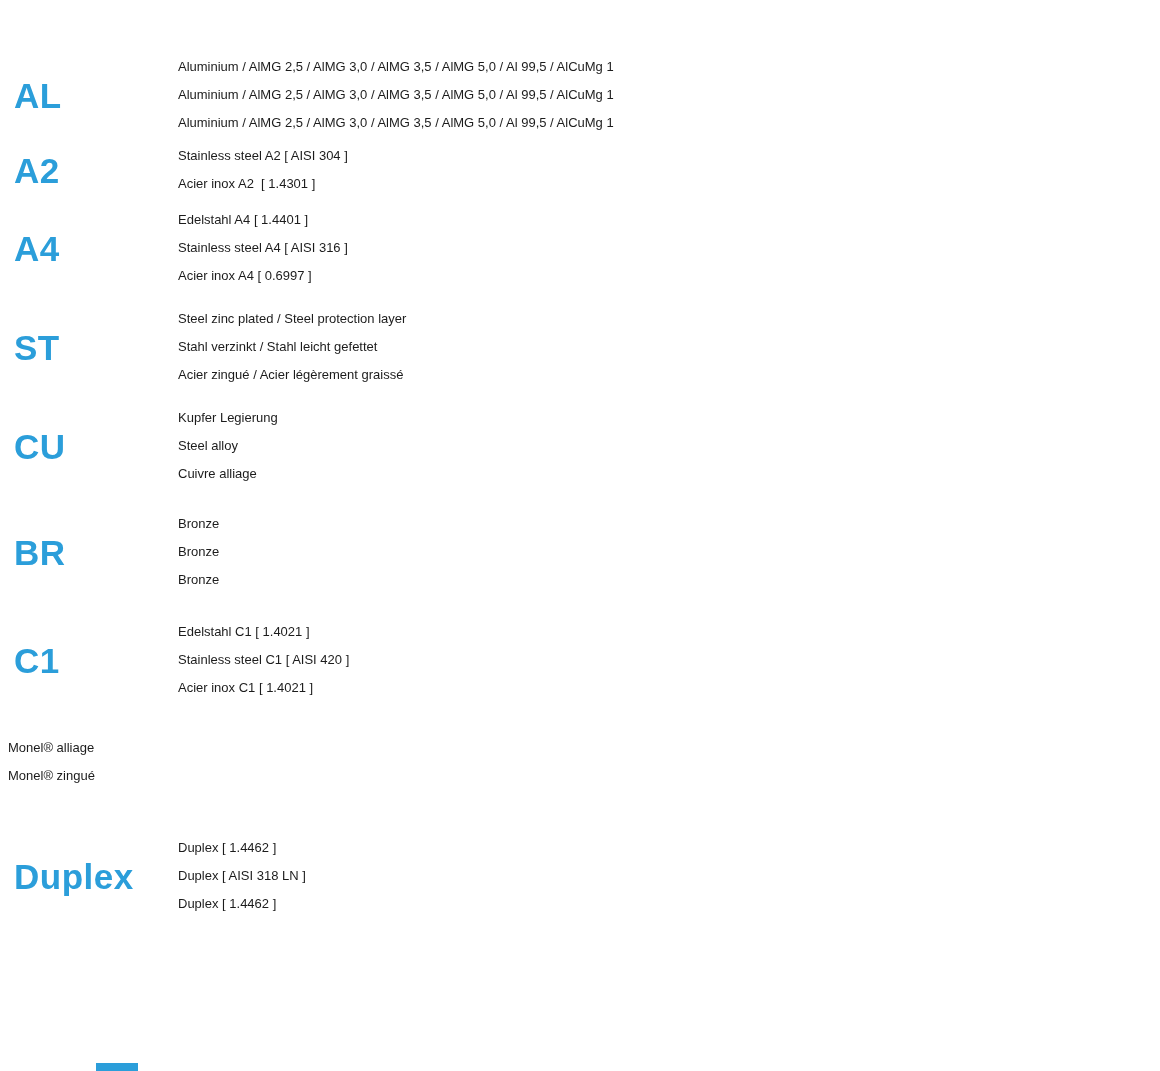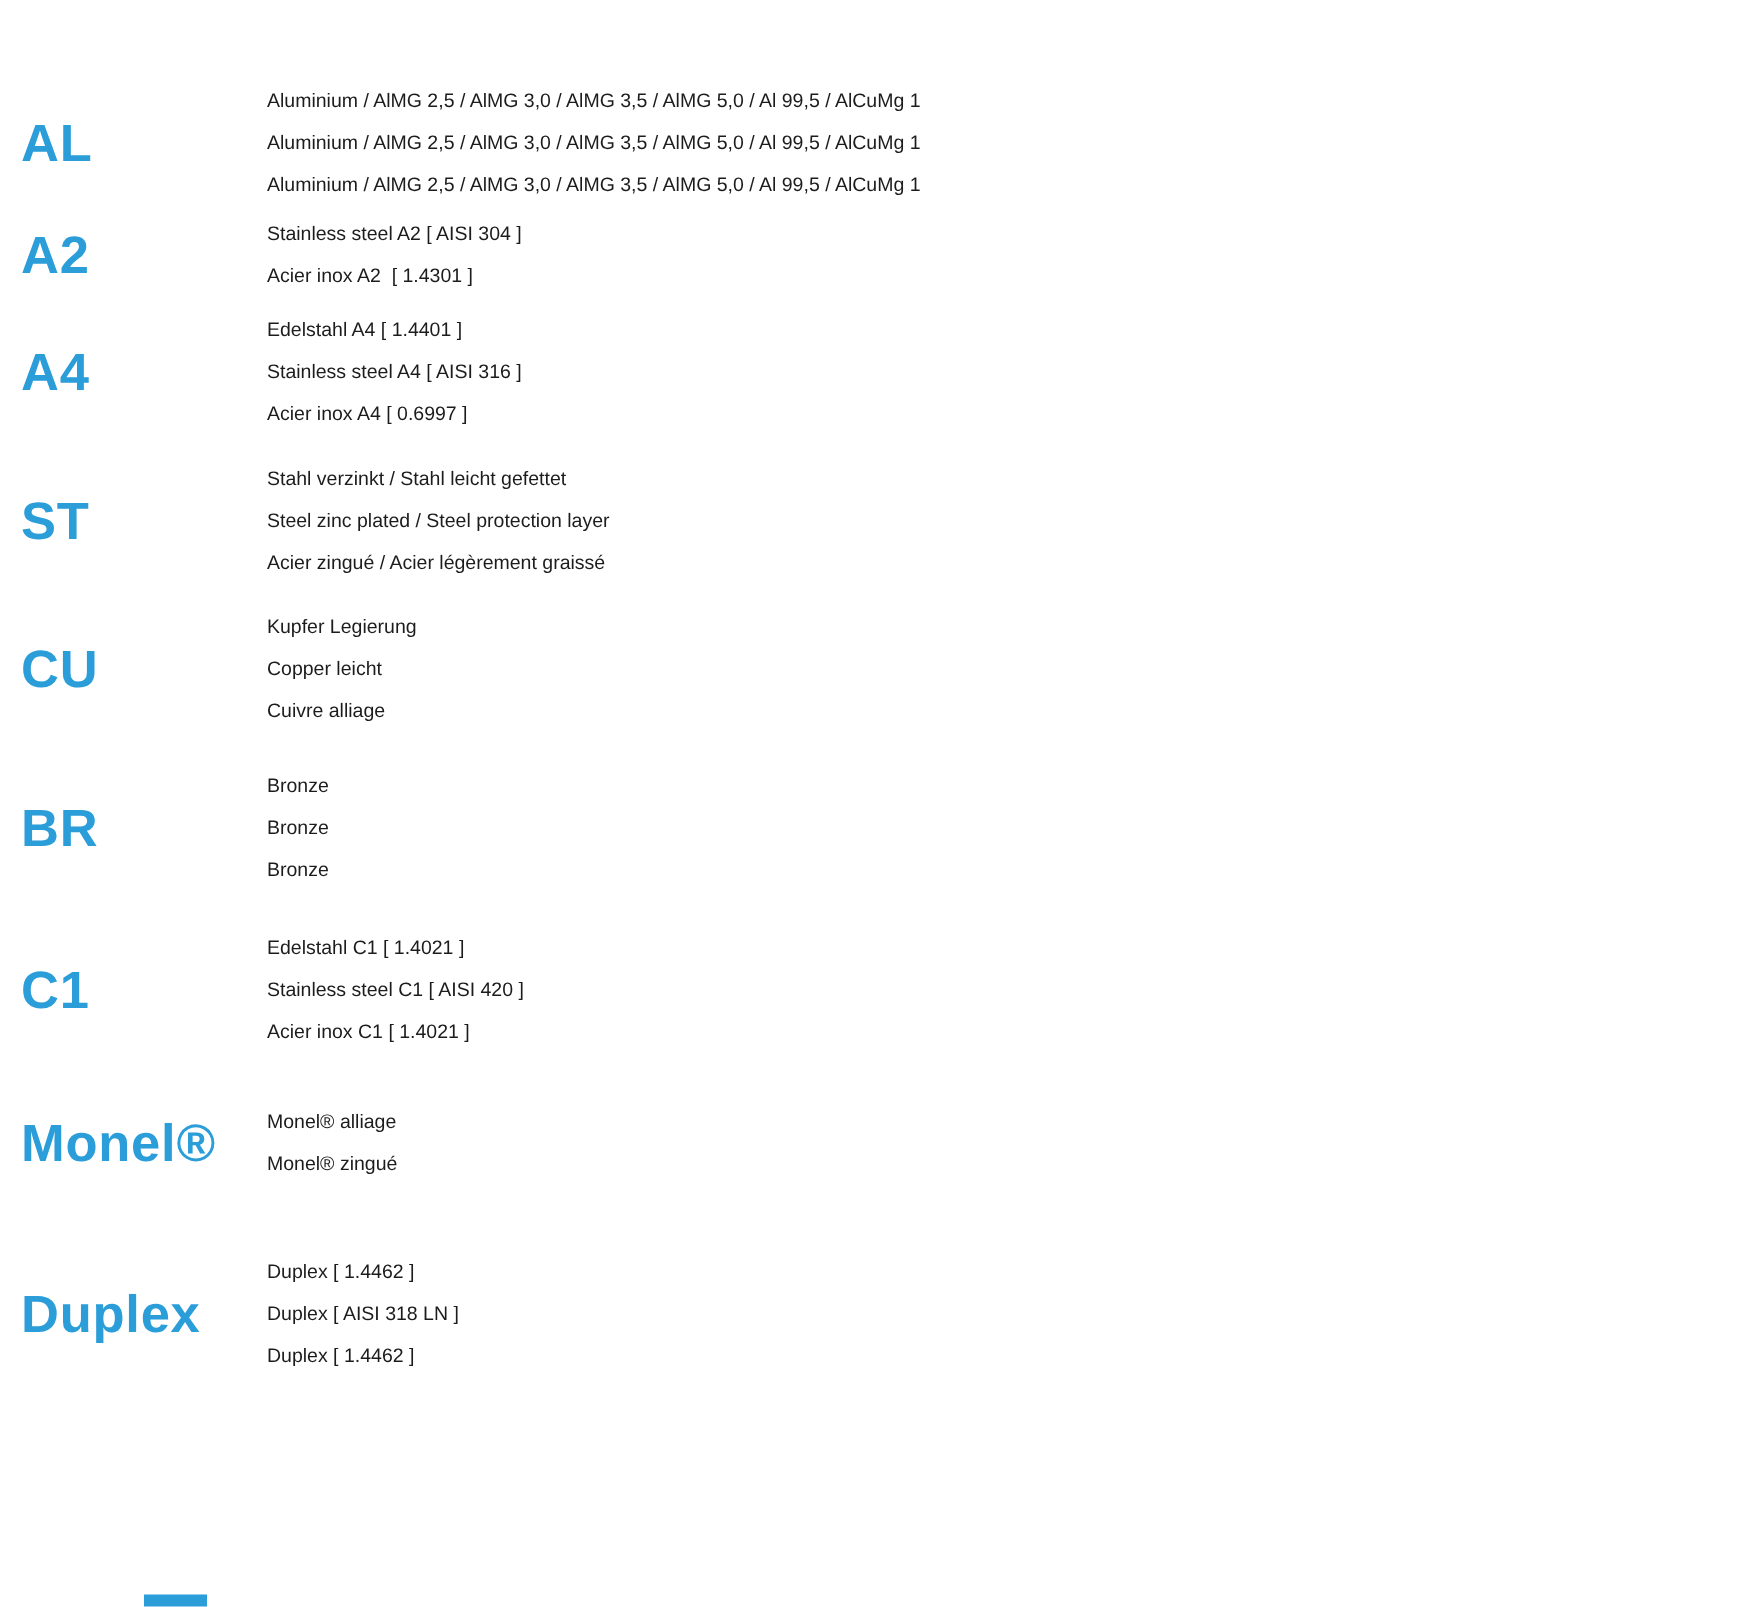--- a/index.html
+++ b/index.html
@@ -88,31 +88,31 @@
     <div class="material-desc">
       <div class="desc-line">Edelstahl A4 [ 1.4401 ]</div>
       <div class="desc-line">Stainless steel A4 [ AISI 316 ]</div>
       <div class="desc-line">Acier inox A4 [ 0.6997 ]</div>
     </div>
   </div>
 
   <div class="material-row">
     <div class="material-code">ST</div>
     <div class="material-desc">
+      <div class="desc-line">Steel zinc plated / Steel protection layer</div>
       <div class="desc-line">Stahl verzinkt / Stahl leicht gefettet</div>
-      <div class="desc-line">Steel zinc plated / Steel protection layer</div>
       <div class="desc-line">Acier zingué / Acier légèrement graissé</div>
     </div>
   </div>
 
   <div class="material-row">
     <div class="material-code">CU</div>
     <div class="material-desc">
       <div class="desc-line">Kupfer Legierung</div>
-      <div class="desc-line">Copper leicht</div>
+      <div class="desc-line">Steel alloy</div>
       <div class="desc-line">Cuivre alliage</div>
     </div>
   </div>
 
   <div class="material-row">
     <div class="material-code">BR</div>
     <div class="material-desc">
       <div class="desc-line">Bronze</div>
       <div class="desc-line">Bronze</div>
       <div class="desc-line">Bronze</div>
@@ -122,21 +122,20 @@
   <div class="material-row">
     <div class="material-code">C1</div>
     <div class="material-desc">
       <div class="desc-line">Edelstahl C1 [ 1.4021 ]</div>
       <div class="desc-line">Stainless steel C1 [ AISI 420 ]</div>
       <div class="desc-line">Acier inox C1 [ 1.4021 ]</div>
     </div>
   </div>
 
   <div class="material-row">
-    <div class="material-code">Monel®</div>
     <div class="material-desc">
       <div class="desc-line">Monel® alliage</div>
       <div class="desc-line">Monel® zingué</div>
     </div>
   </div>
 
   <div class="material-row">
     <div class="material-code">Duplex</div>
     <div class="material-desc">
       <div class="desc-line">Duplex [ 1.4462 ]</div>

